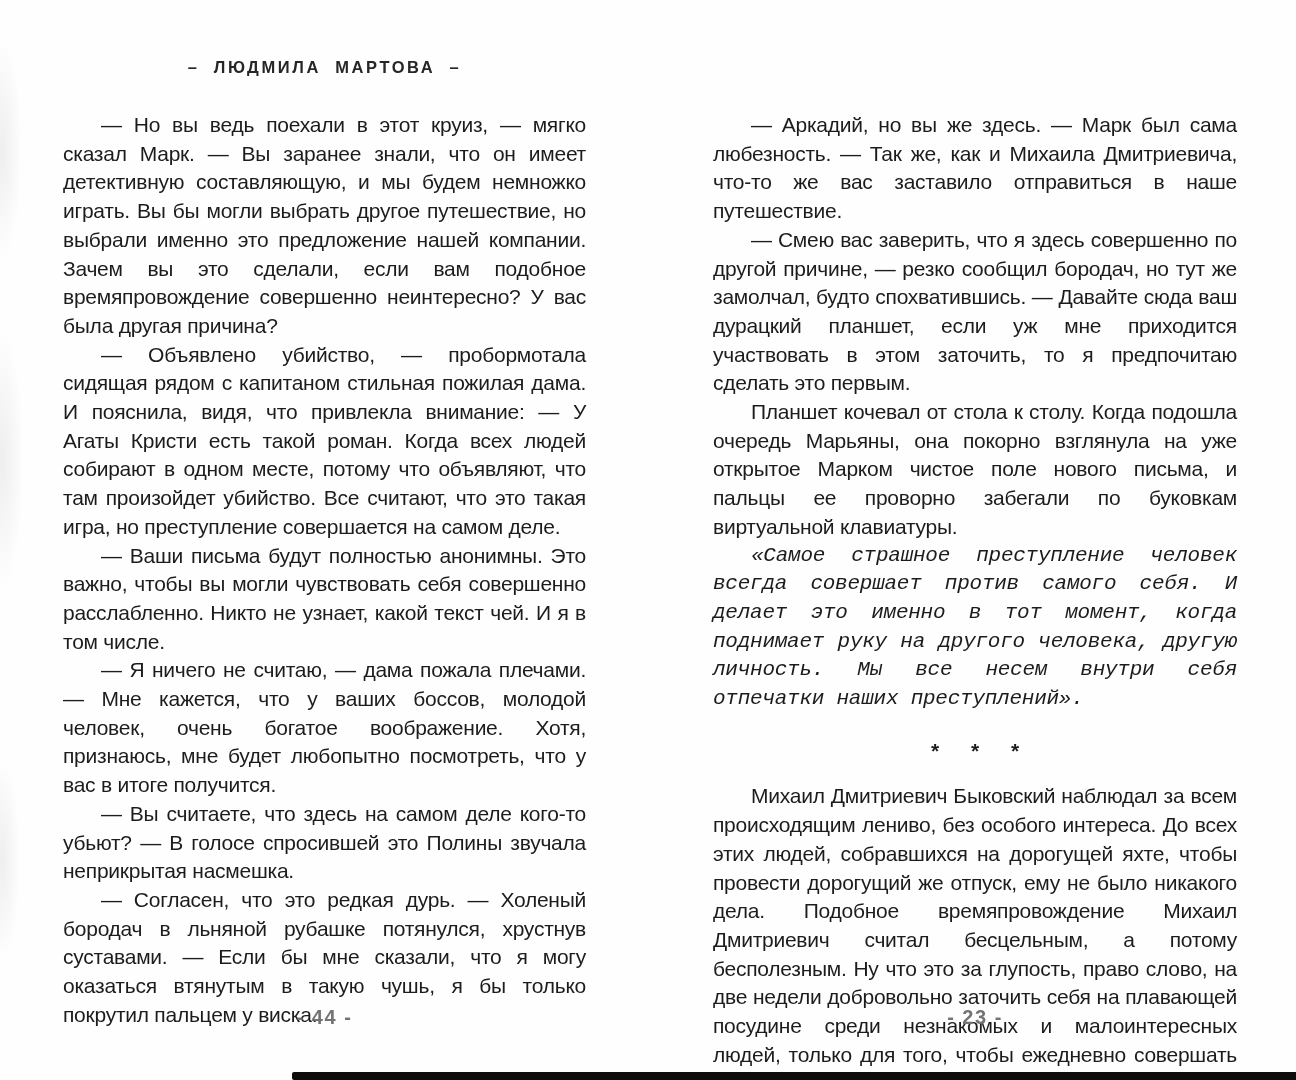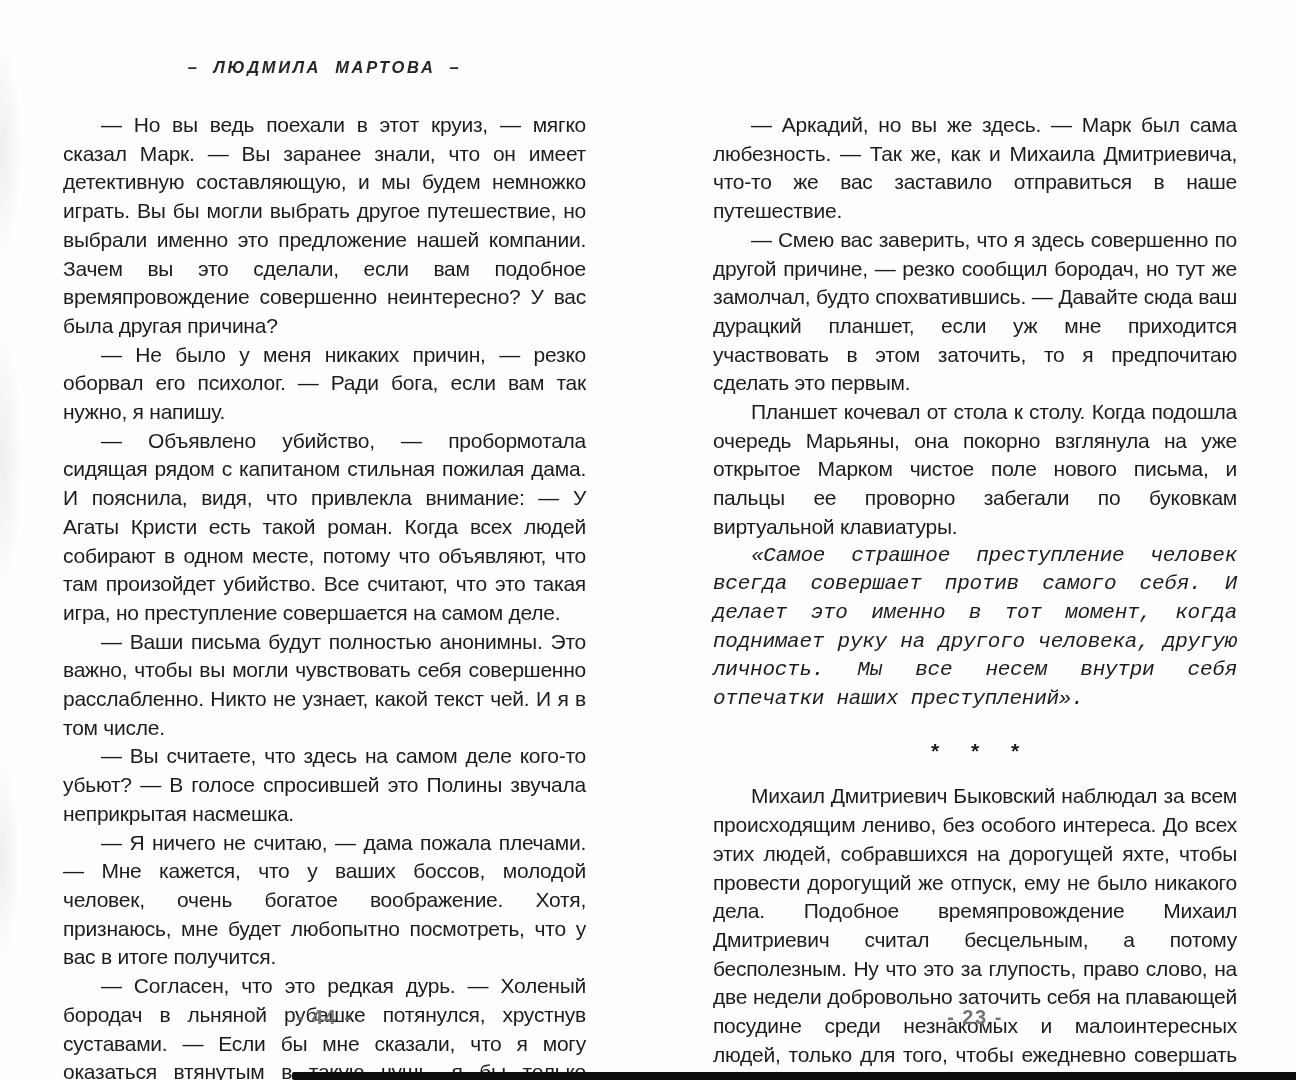--- a/index.html
+++ b/index.html
@@ -29,21 +29,20 @@
   .running-header {
     position: absolute;
     top: 58px;
     left: 0; right: 0;
     text-align: center;
     font-size: 16.5px;
     font-weight: 700;
     letter-spacing: 2.6px;
     word-spacing: 7px;
     color: #262626;
-    font-style: italic;
     transform: scaleY(1.05);
     white-space: nowrap;
   }
 
   .page-body {
     position: absolute;
     top: 111px;
     left: 0; right: 0;
     font-size: 21px;
     line-height: 28.7px;
@@ -92,25 +91,24 @@
 <div class="spread">
 
   <div class="scan-smudge smudge-1"></div>
   <div class="scan-smudge smudge-2"></div>
   <div class="scan-smudge smudge-3"></div>
 
   <div class="page-col page-left">
     <div class="running-header">–  ЛЮДМИЛА  МАРТОВА  –</div>
     <div class="page-body">
         <p class="para normal">— Но вы ведь поехали в этот круиз, — мягко сказал Марк. — Вы заранее знали, что он имеет детективную составляющую, и мы будем немножко играть. Вы бы могли выбрать другое путешествие, но выбрали именно это предложение нашей компании. Зачем вы это сделали, если вам подобное времяпровождение совершенно неинтересно? У вас была другая причина?</p>
-        <p class="para normal">— Не было у меня никаких причин, — резко оборвал его психолог. — Ради бога, если вам так нужно, я напишу.</p>
         <p class="para normal">— Объявлено убийство, — пробормотала сидящая рядом с капитаном стильная пожилая дама. И пояснила, видя, что привлекла внимание: — У Агаты Кристи есть такой роман. Когда всех людей собирают в одном месте, потому что объявляют, что там произойдет убийство. Все считают, что это такая игра, но преступление совершается на самом деле.</p>
         <p class="para normal">— Ваши письма будут полностью анонимны. Это важно, чтобы вы могли чувствовать себя совершенно расслабленно. Никто не узнает, какой текст чей. И я в том числе.</p>
+        <p class="para normal">— Я ничего не считаю, — дама пожала плечами. — Мне кажется, что у ваших боссов, молодой человек, очень богатое воображение. Хотя, признаюсь, мне будет любопытно посмотреть, что у вас в итоге получится.</p>
         <p class="para normal">— Вы считаете, что здесь на самом деле кого-то убьют? — В голосе спросившей это Полины звучала неприкрытая насмешка.</p>
-        <p class="para normal">— Я ничего не считаю, — дама пожала плечами. — Мне кажется, что у ваших боссов, молодой человек, очень богатое воображение. Хотя, признаюсь, мне будет любопытно посмотреть, что у вас в итоге получится.</p>
         <p class="para normal">— Согласен, что это редкая дурь. — Холеный бородач в льняной рубашке потянулся, хрустнув суставами. — Если бы мне сказали, что я могу оказаться втянутым в такую чушь, я бы только покрутил пальцем у виска.</p>
       </div>
     <div class="page-number">- 44 -</div>
   </div>
 
   <div class="page-col page-right">
     <div class="page-body">
         <p class="para normal">— Аркадий, но вы же здесь. — Марк был сама любезность. — Так же, как и Михаила Дмитриевича, что-то же вас заставило отправиться в наше путешествие.</p>
         <p class="para normal">— Смею вас заверить, что я здесь совершенно по другой причине, — резко сообщил бородач, но тут же замолчал, будто спохватившись. — Давайте сюда ваш дурацкий планшет, если уж мне приходится участвовать в этом заточить, то я предпочитаю сделать это первым.</p>
         <p class="para normal">Планшет кочевал от стола к столу. Когда подошла очередь Марьяны, она покорно взглянула на уже открытое Марком чистое поле нового письма, и пальцы ее проворно забегали по буковкам виртуальной клавиатуры.</p>

